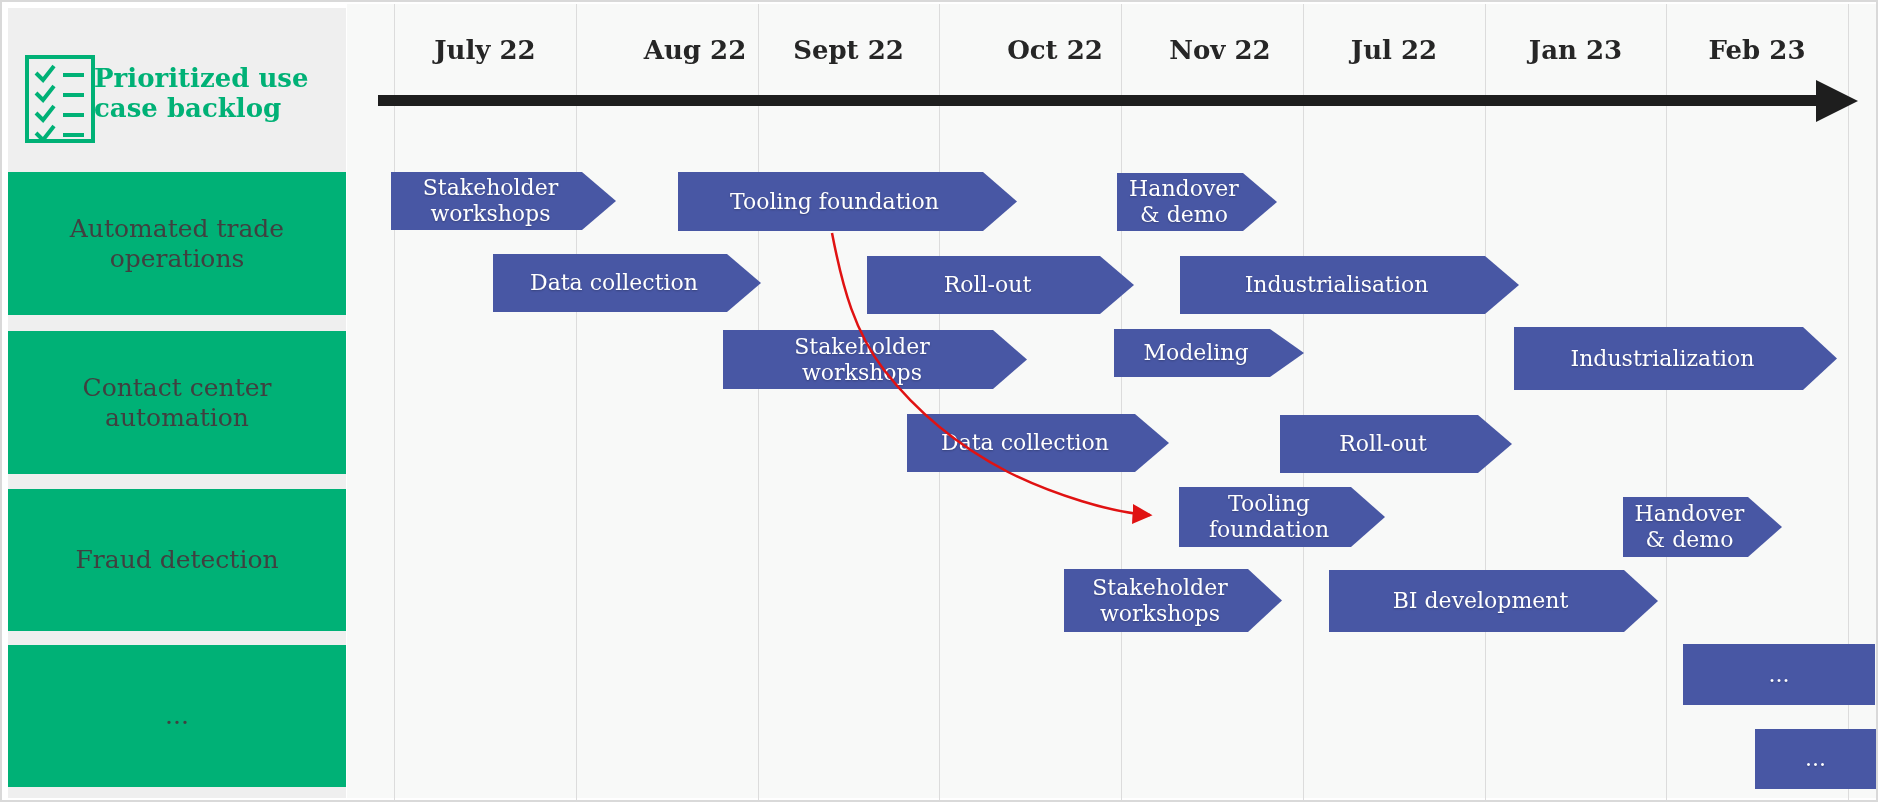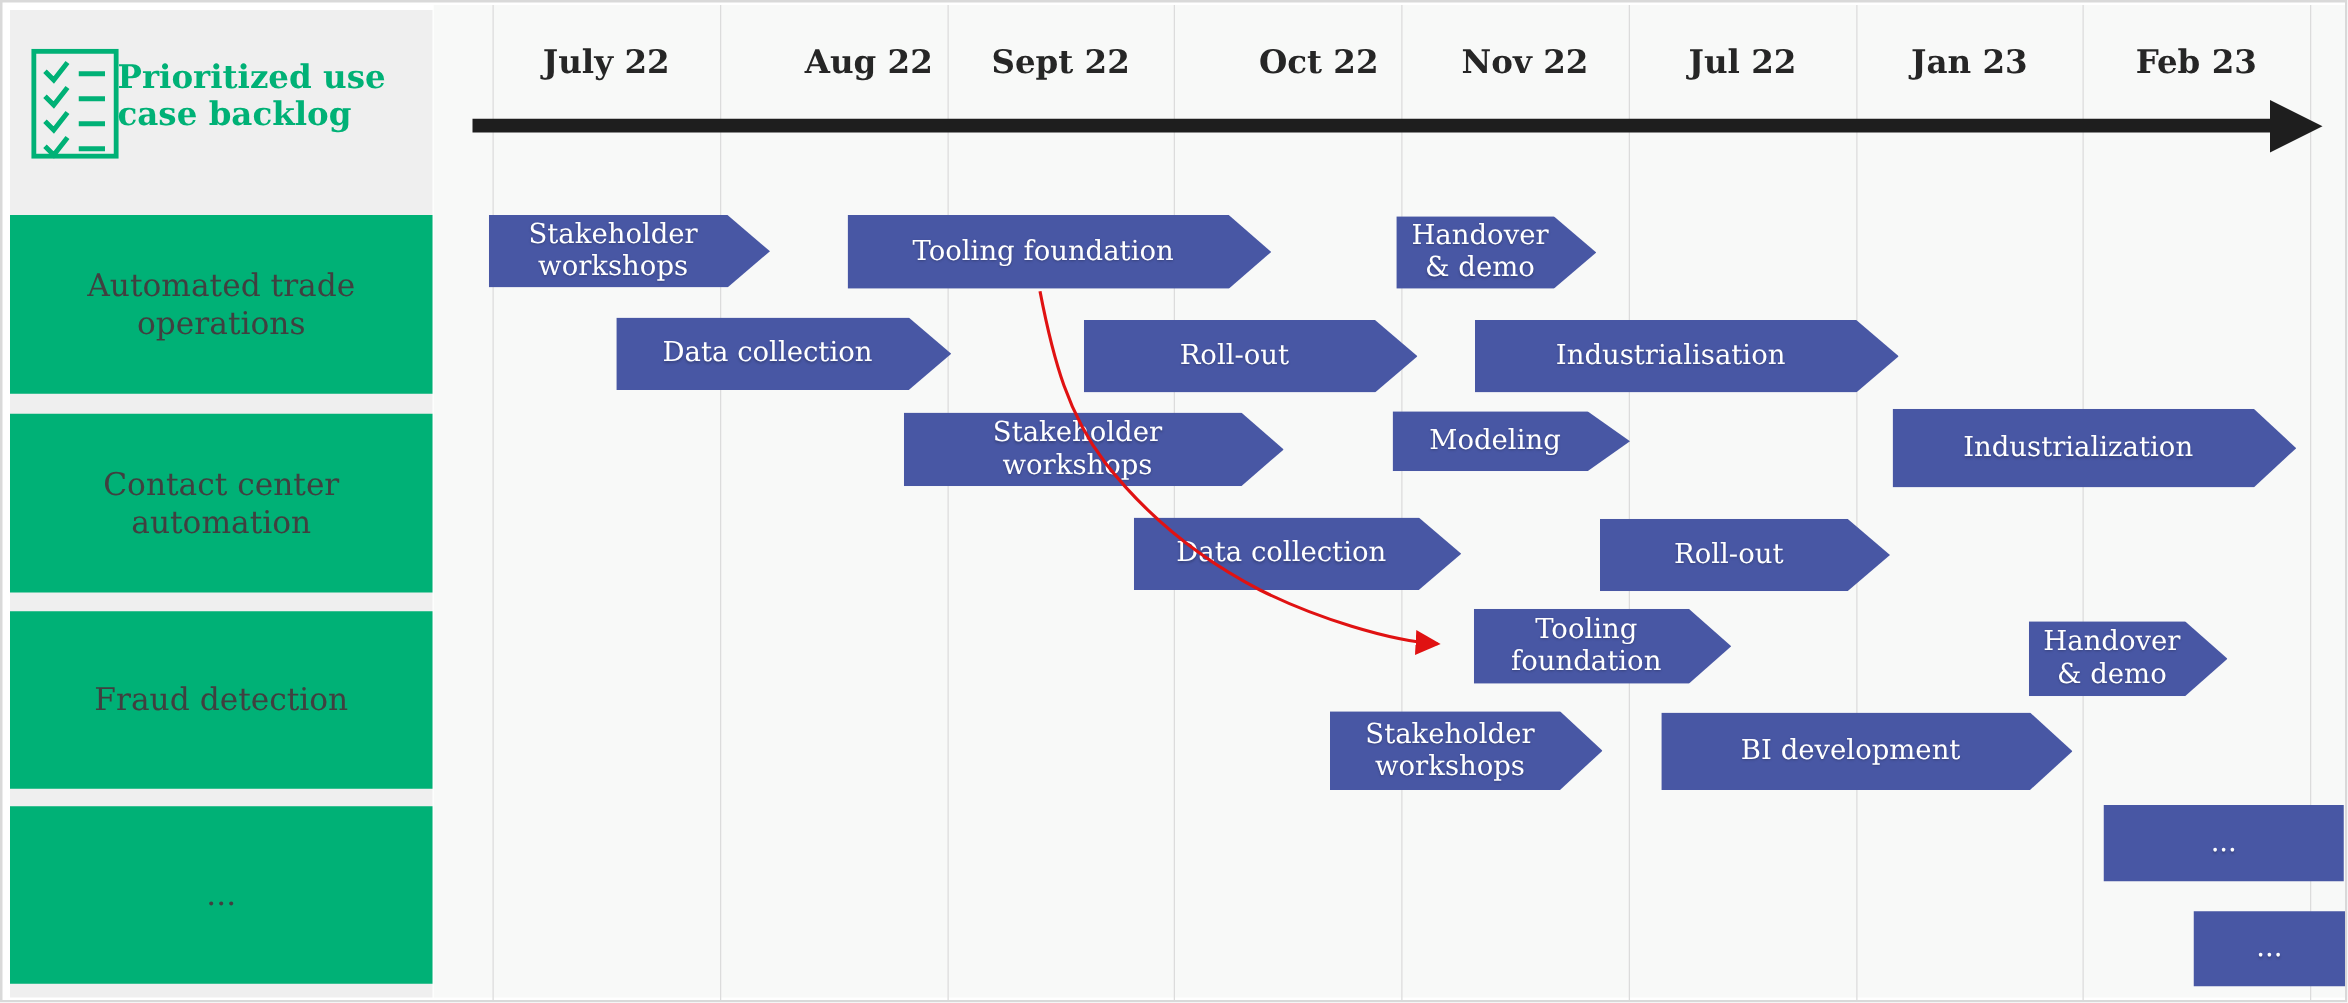--- a/index.html
+++ b/index.html
@@ -14,21 +14,21 @@
   .month-label{
     position:absolute;top:26px;height:44px;display:flex;align-items:center;justify-content:center;
     font-weight:bold;font-size:26px;color:#262626;white-space:nowrap;
   }
   .tl-shaft{position:absolute;left:376px;top:93px;width:1438px;height:11px;background:#1e1e1e;}
   .tl-head{
     position:absolute;left:1814px;top:78px;width:0;height:0;
     border-top:21px solid transparent;border-bottom:21px solid transparent;border-left:42px solid #1e1e1e;
   }
   .sidebar{position:absolute;left:6px;top:6px;width:338px;height:790px;background:#efefef;}
-  .sidebar-header{position:absolute;left:0;top:0;width:338px;height:151px;padding-left:32px;}
+  .sidebar-header{position:absolute;left:0;top:16px;width:338px;height:151px;padding-left:32px;}
   .backlog-icon{position:absolute;left:17px;top:31px;}
   .backlog-title{
     position:absolute;left:86px;top:40px;width:250px;
     font-weight:bold;font-size:26px;line-height:1.15;color:#00b176;white-space:pre-line;
   }
   .sidebar-row{
     position:absolute;left:6px;width:338px;background:#00b176;color:#404040;
     display:flex;align-items:center;justify-content:center;text-align:center;
     font-size:25px;line-height:1.2;white-space:pre-line;
   }

